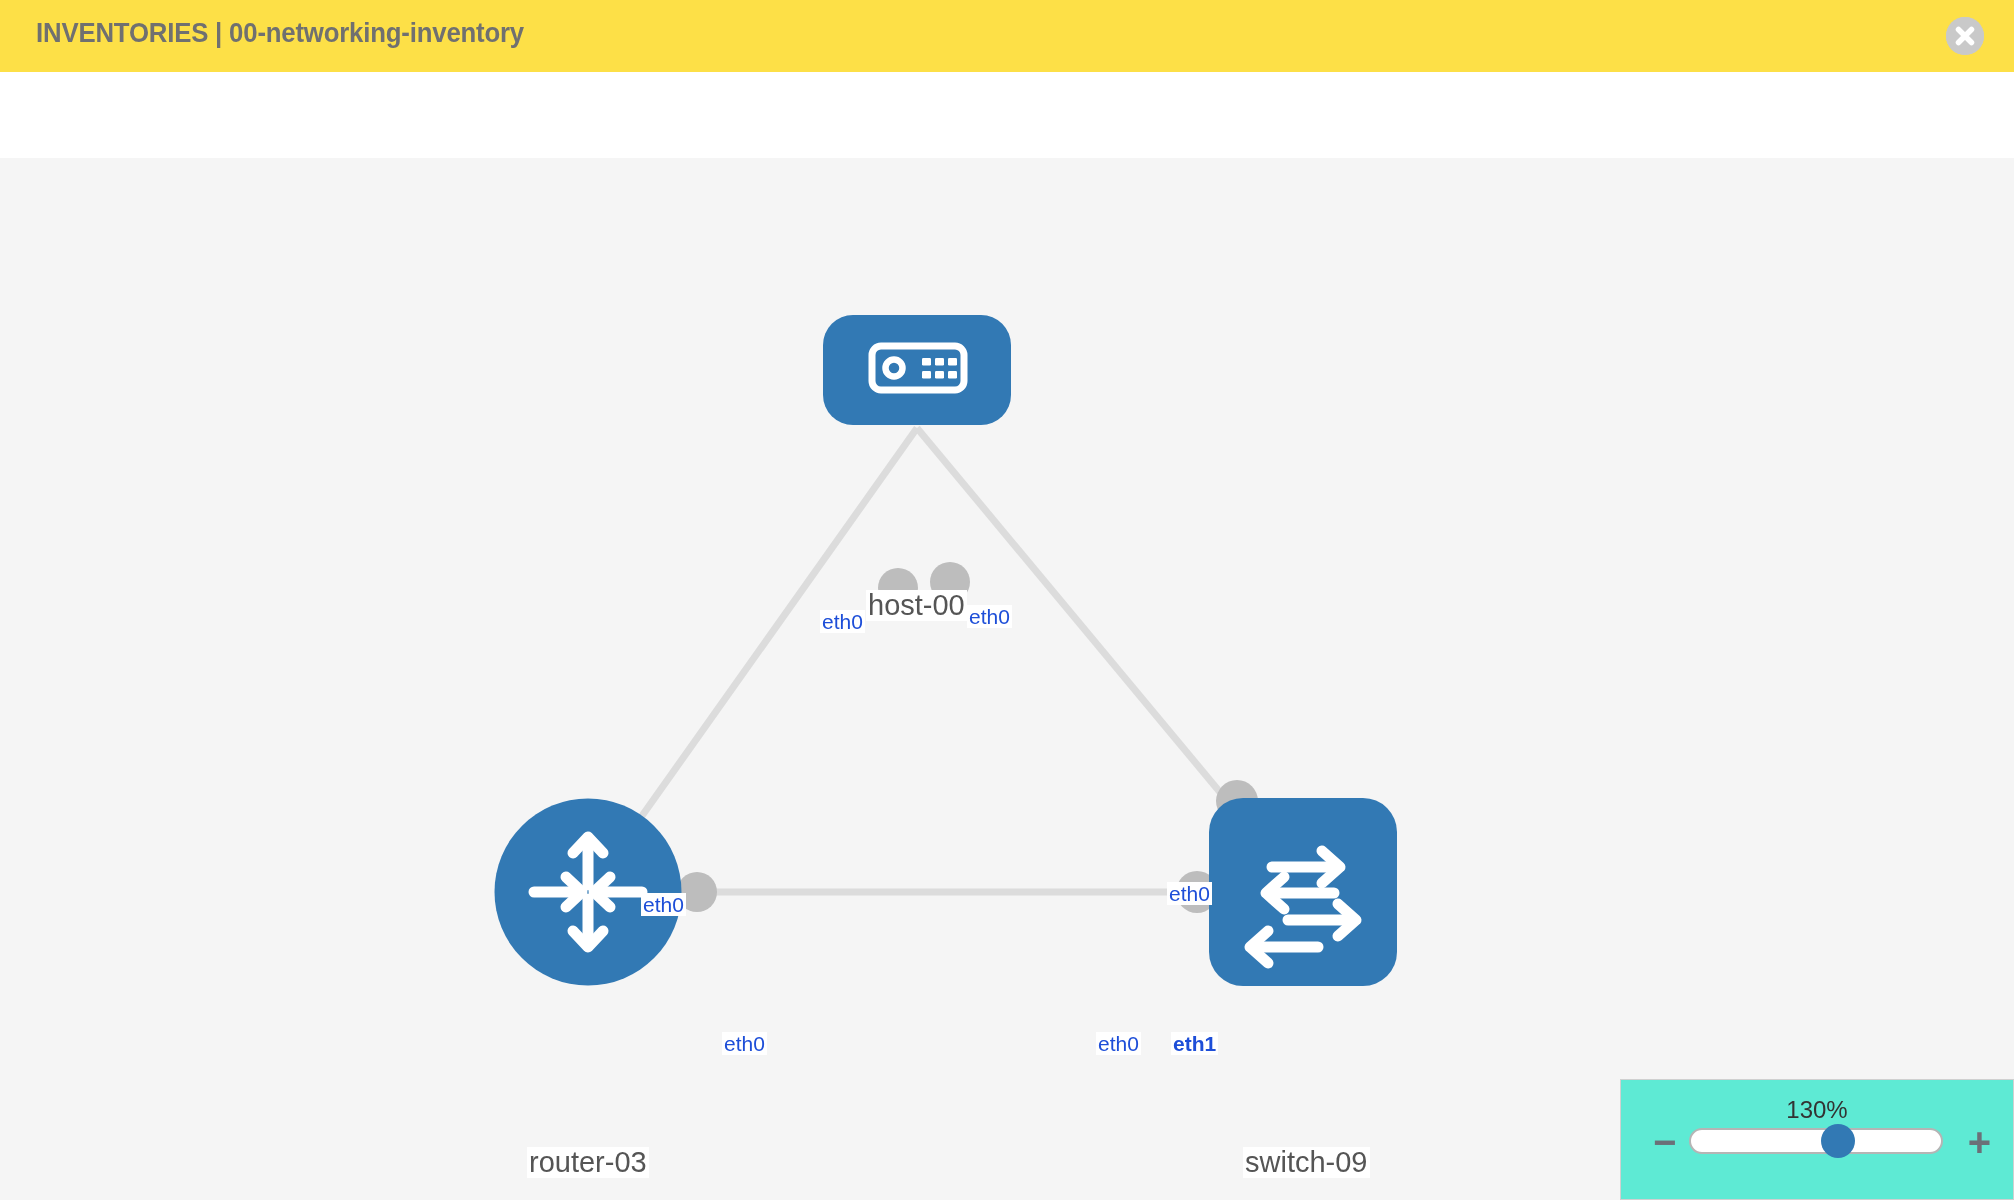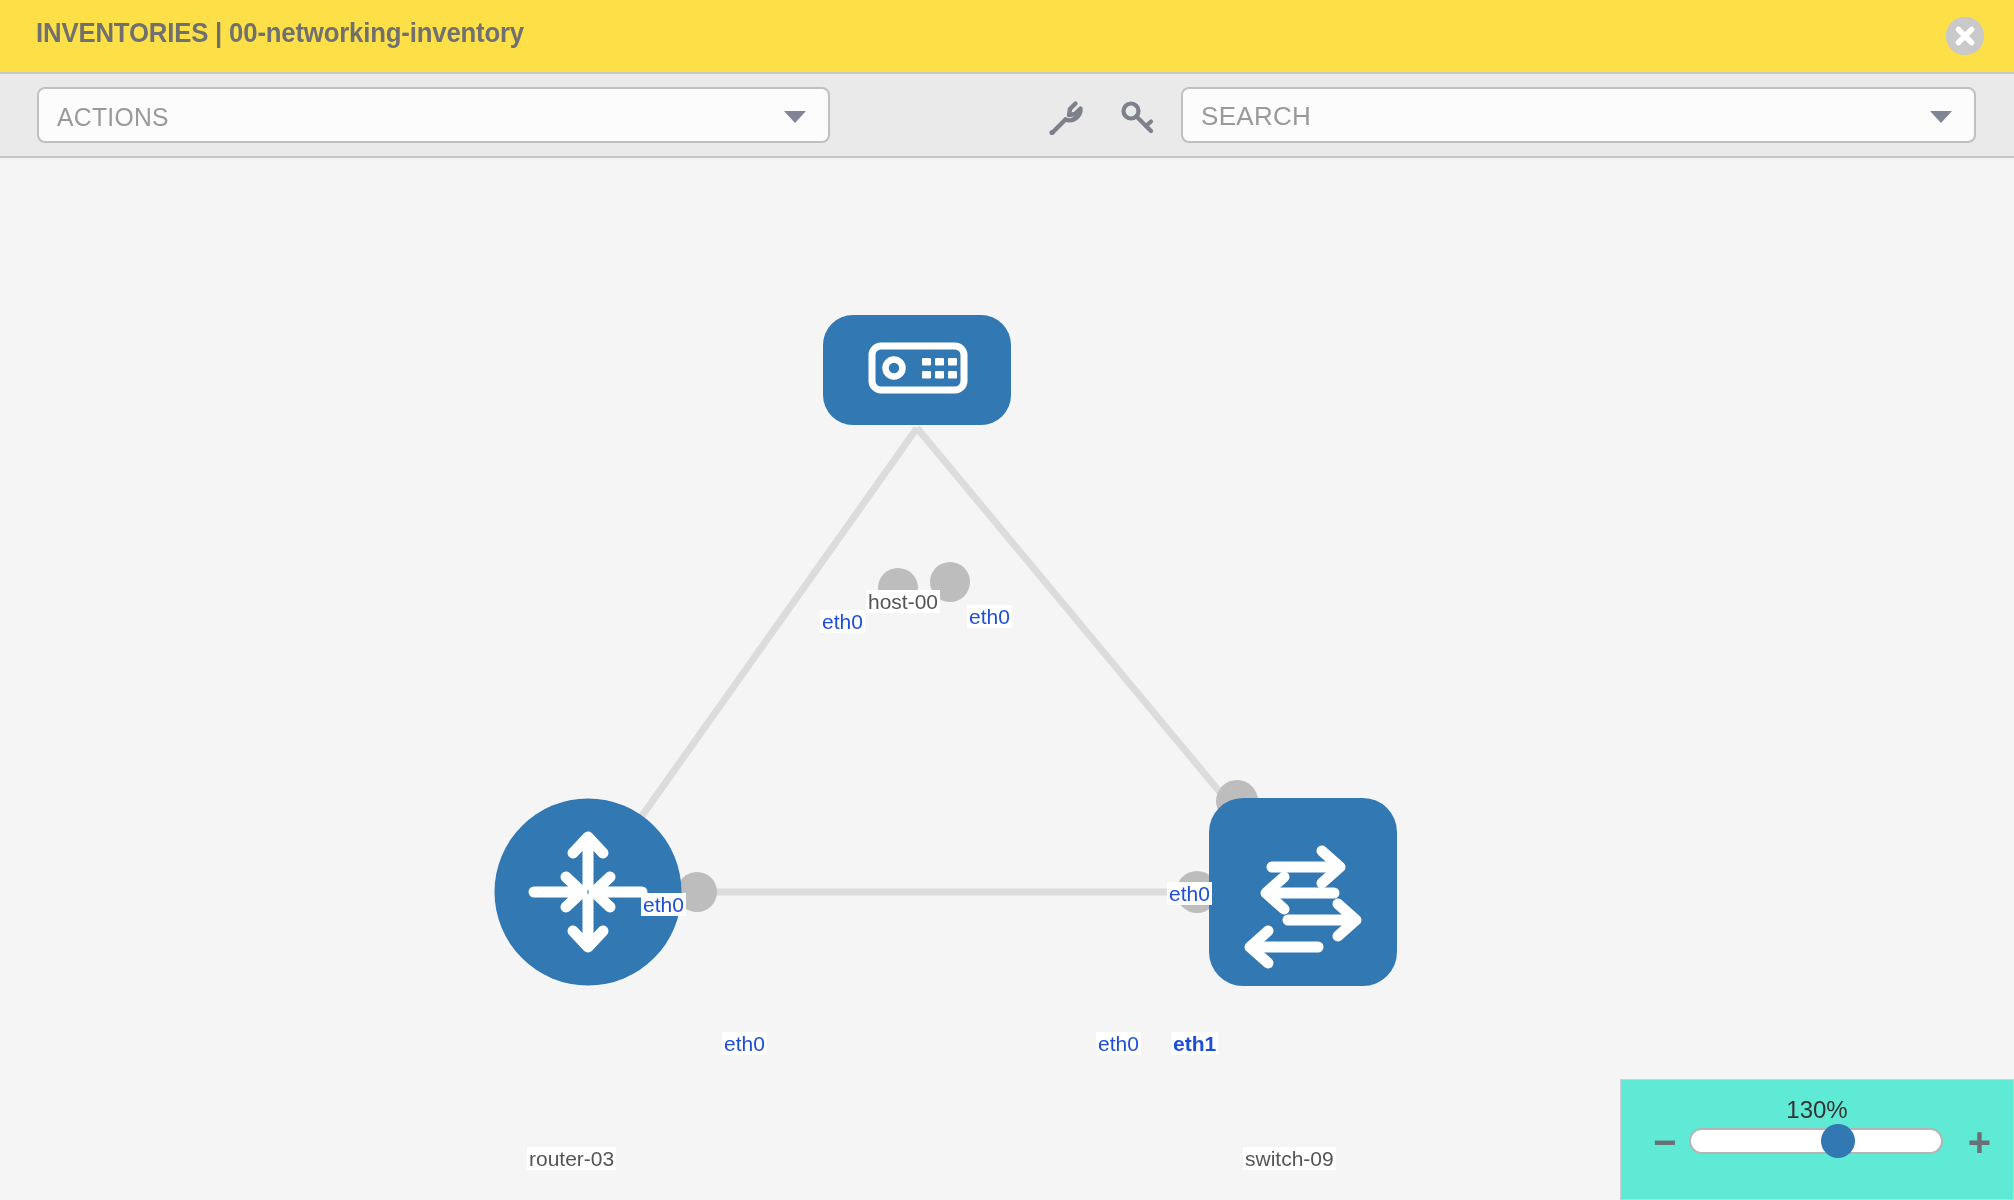--- a/index.html
+++ b/index.html
@@ -127,21 +127,21 @@
   #topology { position: absolute; left: 0; top: 0; }
 
   .node-label {
     position: absolute;
     background: #ffffff;
     color: #555555;
     white-space: nowrap;
     line-height: 1.0;
     padding: 1px 2px;
   }
-  .node-label.big { font-size: 21px; }
+  .node-label.big { font-size: 29px; }
   .iface-label {
     position: absolute;
     background: #ffffff;
     color: #1d4ed8;
     font-size: 21px;
     white-space: nowrap;
     line-height: 1.0;
     padding: 1px 2px;
   }
 
@@ -201,52 +201,20 @@
   <div class="header">
     <div class="page-title">INVENTORIES | 00-networking-inventory</div>
     <div class="close-btn">
       <svg width="38" height="38" viewBox="0 0 38 38" aria-hidden="true">
         <circle cx="19" cy="19" r="19" fill="#c9c9c9"></circle>
         <path d="M12.5 12.5 L25.5 25.5 M25.5 12.5 L12.5 25.5" stroke="#ffffff" stroke-width="5.5" stroke-linecap="round"></path>
       </svg>
     </div>
   </div>
 
-  <div class="toolbar">
-
-    <div class="actions-select">
-      <div class="actions-label">ACTIONS</div>
-      <div class="caret"></div>
-    </div>
-
-    <div class="tool-icon wrench">
-      <svg width="40" height="40" viewBox="0 0 40 40" aria-hidden="true">
-        <g fill="none" stroke="#7d8189" stroke-width="4.4" stroke-linecap="round" stroke-linejoin="round">
-          <path d="M31.5 7.5 L26 13 L25 19 L31 18 L36.5 12.5 A11 11 0 0 1 21.5 23.5"></path>
-          <path d="M21.5 23.5 L9 36"></path>
-        </g>
-        <circle cx="8" cy="36.5" r="2.6" fill="#7d8189"></circle>
-      </svg>
-    </div>
-
-    <div class="tool-icon key">
-      <svg width="40" height="40" viewBox="0 0 40 40" aria-hidden="true">
-        <g stroke="#7d8189" stroke-width="4.2" fill="none" stroke-linecap="round">
-          <circle cx="13" cy="15" r="7.5"></circle>
-          <path d="M18.5 20.5 L33 35"></path>
-          <path d="M28 30 L33 25.5"></path>
-        </g>
-      </svg>
-    </div>
-
-    <div class="search-box">
-      <input class="search-input" type="text" placeholder="SEARCH" style="">
-      <div class="caret"></div>
-    </div>
-  </div>
 
   <div class="canvas">
 
     <svg id="topology" width="2014" height="1042">
 
       <g>
         <line x1="917" y1="270" x2="588" y2="734" stroke="#dcdcdc" stroke-width="7"></line>
         <line x1="917" y1="270" x2="1303" y2="734" stroke="#dcdcdc" stroke-width="7"></line>
         <line x1="588" y1="734" x2="1303" y2="734" stroke="#dcdcdc" stroke-width="7"></line>
       </g>

